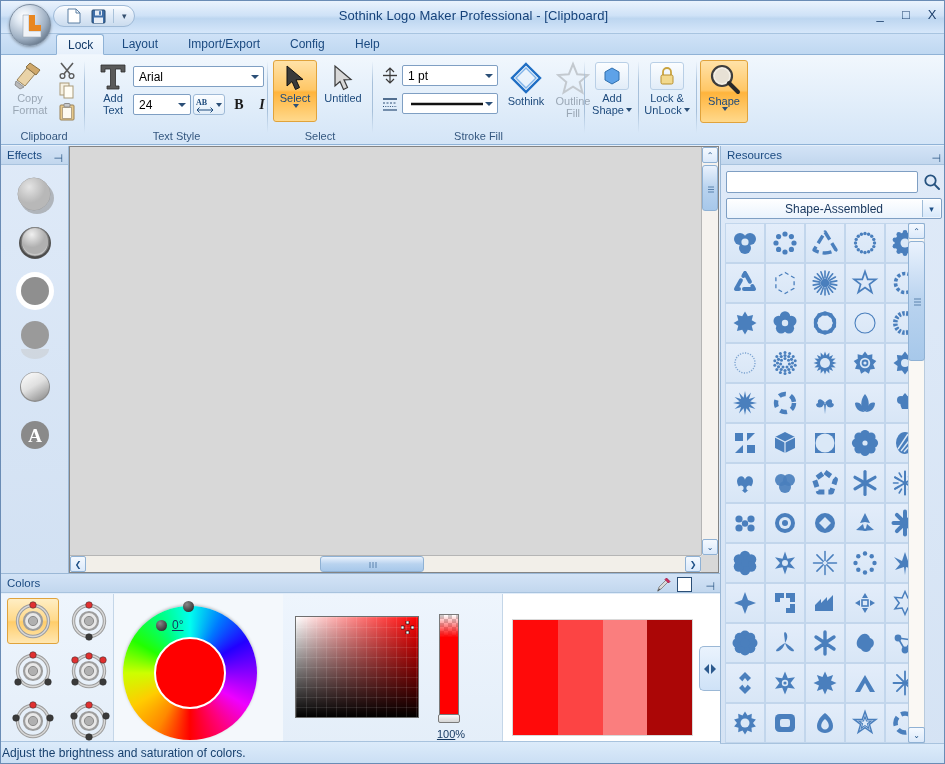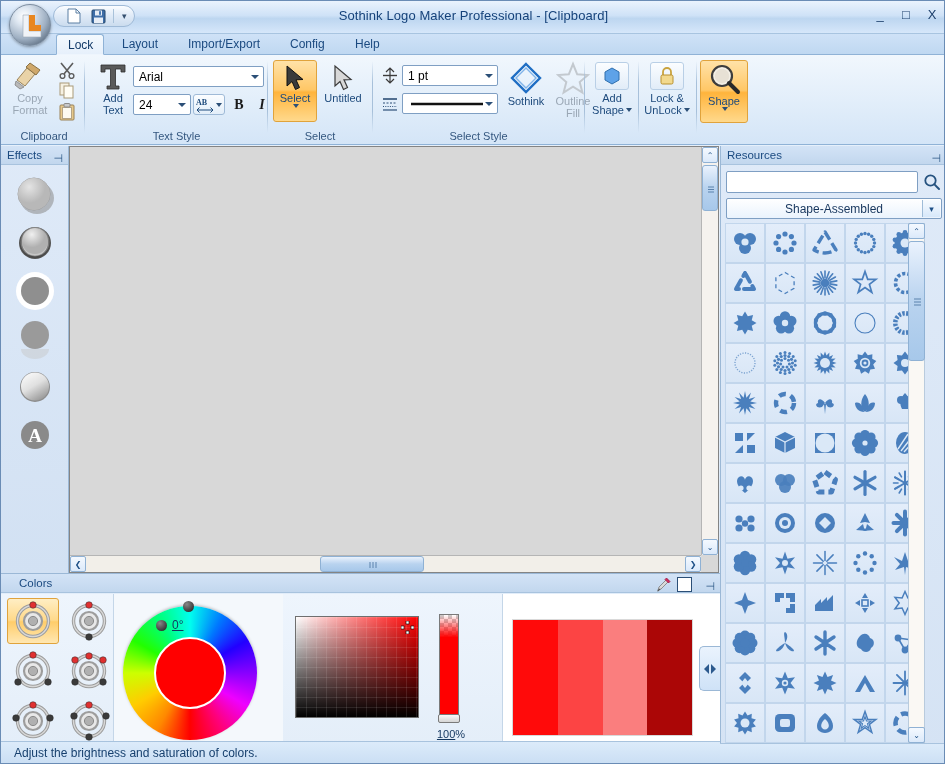--- a/index.html
+++ b/index.html
@@ -240,21 +240,21 @@
   
   .colors {
     position: absolute; left: 0; top: 572px; width: 719px; height: 170px;
     background: linear-gradient(180deg,#e3eefa 0%,#d7e6f6 100%);
     border-top: 1px solid #9bb8d6;
   }
   .colors-head {
     height: 19px; line-height: 19px;
     background: linear-gradient(180deg,#d3e3f6 0%,#c2d7ee 100%);
     border-bottom: 1px solid #a8c3de;
-    font-size: 11.5px; color: #1b4a80; padding-left: 18px; position: relative;
+    font-size: 11.5px; color: #1b4a80; padding-left: 6px; position: relative;
   }
   .colors-body {
     position: absolute; left: 0; top: 20px; right: 0; bottom: 0;
     background: linear-gradient(180deg,#eef5fd 0%,#e4eef9 100%);
   }
   .mode-grid {
     position: absolute; left: 6px; top: 4px; width: 110px;
     display: grid; grid-template-columns: 52px 52px; gap: 4px;
   }
   .mode-cell {
@@ -366,21 +366,21 @@
     position: absolute; right: 28px; top: 3px; width: 15px; height: 15px;
     background: #fff; border: 1px solid #2b4f77; cursor: pointer;
   }
 
   
   .statusbar {
     position: absolute; left: 0; bottom: 0; width: 719px; height: 22px;
     background: linear-gradient(180deg,#dcebfa 0%,#cbdff4 100%);
     border-top: 1px solid #a8c3de;
     font-size: 12px; color: #17406e;
-    display: flex; align-items: center; padding-left: 13px;
+    display: flex; align-items: center; padding-left: 1px;
   }
   .seam-v {
     position: absolute; left: 719px; top: 742px; width: 226px; height: 22px;
     background: linear-gradient(180deg,#dcebfa 0%,#cbdff4 100%);
     border-top: 1px solid #a8c3de;
   }
 </style>
 </head>
 <body>
 
@@ -557,21 +557,21 @@
           <div class="lbl">Sothink</div>
         </div>
         <div class="rb-big" style="left:174px;top:3px;width:46px;height:62px">
           <svg width="34" height="34" viewBox="0 0 34 34">
             <path d="M17 3 L21.2 13.3 L32 14 L23.7 21 L26.4 31.5 L17 25.7 L7.6 31.5 L10.3 21 L2 14 L12.8 13.3 Z" fill="none" stroke="#c3c9cf" stroke-width="2"></path>
           </svg>
           <div class="lbl dim">Outline</div>
           <div class="lbl dim">Fill</div>
         </div>
       </div>
-      <div class="group-label">Select Style</div>
+      <div class="group-label">Stroke Fill</div>
     </div>
     <div class="group-sep" style="left:583px"></div>
 
     <div class="group" style="left:587px;width:48px">
       <div class="group-body">
         <div class="rb-big" style="left:2px;top:4px;width:44px;height:62px">
           <div style="width:34px;height:28px;background:linear-gradient(180deg,#fbfdff 0%,#e1ecf8 100%);border:1px solid #b9cfe6;border-radius:3px;display:flex;align-items:center;justify-content:center">
             <svg width="20" height="20" viewBox="0 0 20 20">
               <path d="M10 2 L17 6 L17 14 L10 18 L3 14 L3 6 Z" fill="#5ea2e8" stroke="#2f6fae" stroke-width="1"></path>
             </svg>

